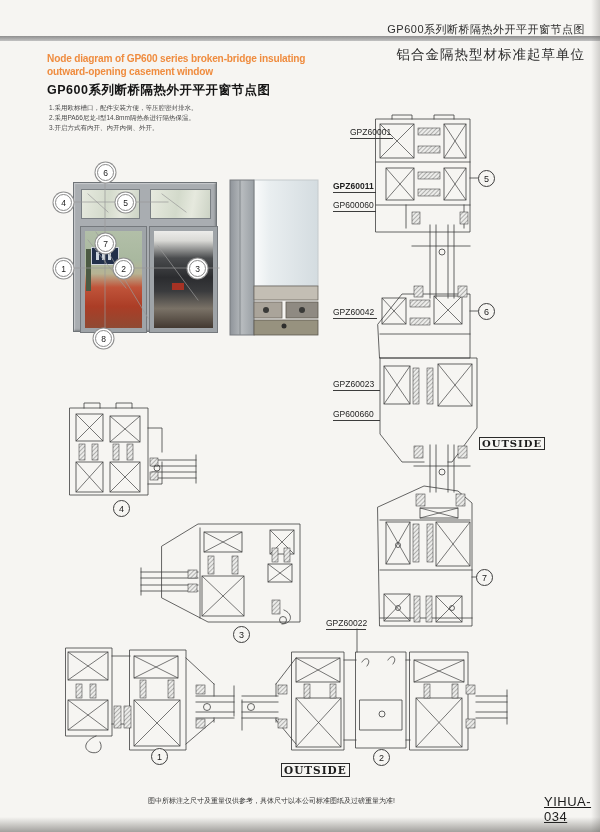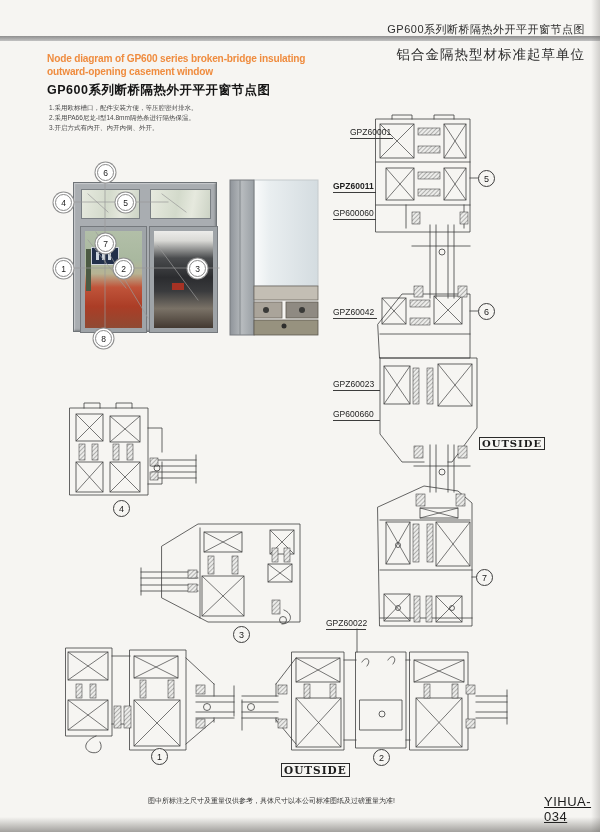--- a/index.html
+++ b/index.html
@@ -415,21 +415,21 @@
     </div>
   <div class="sc" style="left:151px;top:748px;">
       <span>1</span>
     </div>
   <div class="sc" style="left:373px;top:749px;">
       <span>2</span>
     </div>
 
   <div class="plabel" style="left:333px;top:127px;width:43px;margin-left:17px;">GPZ60001</div>
   <div class="plabel" style="left:333px;top:181px;width:43px;font-weight:bold;">GPZ60011</div>
-  <div class="plabel" style="left:333px;top:200px;width:43px;margin-top:8px;">GP600060</div>
+  <div class="plabel" style="left:333px;top:200px;width:43px;">GP600060</div>
   <div class="plabel" style="left:333px;top:307px;width:44px;">GPZ60042</div>
   <div class="plabel" style="left:333px;top:379px;width:47px;">GPZ60023</div>
   <div class="plabel" style="left:333px;top:409px;width:47px;">GP600660</div>
   <div class="plabel" style="left:326px;top:618px;width:40px;">GPZ60022</div>
 
   <div class="outside" style="left:479px;top:437px;font-size:10px;">OUTSIDE</div>
   <div class="outside" style="left:281px;top:763px;font-size:10.5px;">OUTSIDE</div>
 
   <div class="foot-note">图中所标注之尺寸及重量仅供参考，具体尺寸以本公司标准图纸及过磅重量为准!</div>
   <div class="foot-code">YIHUA-034</div>

